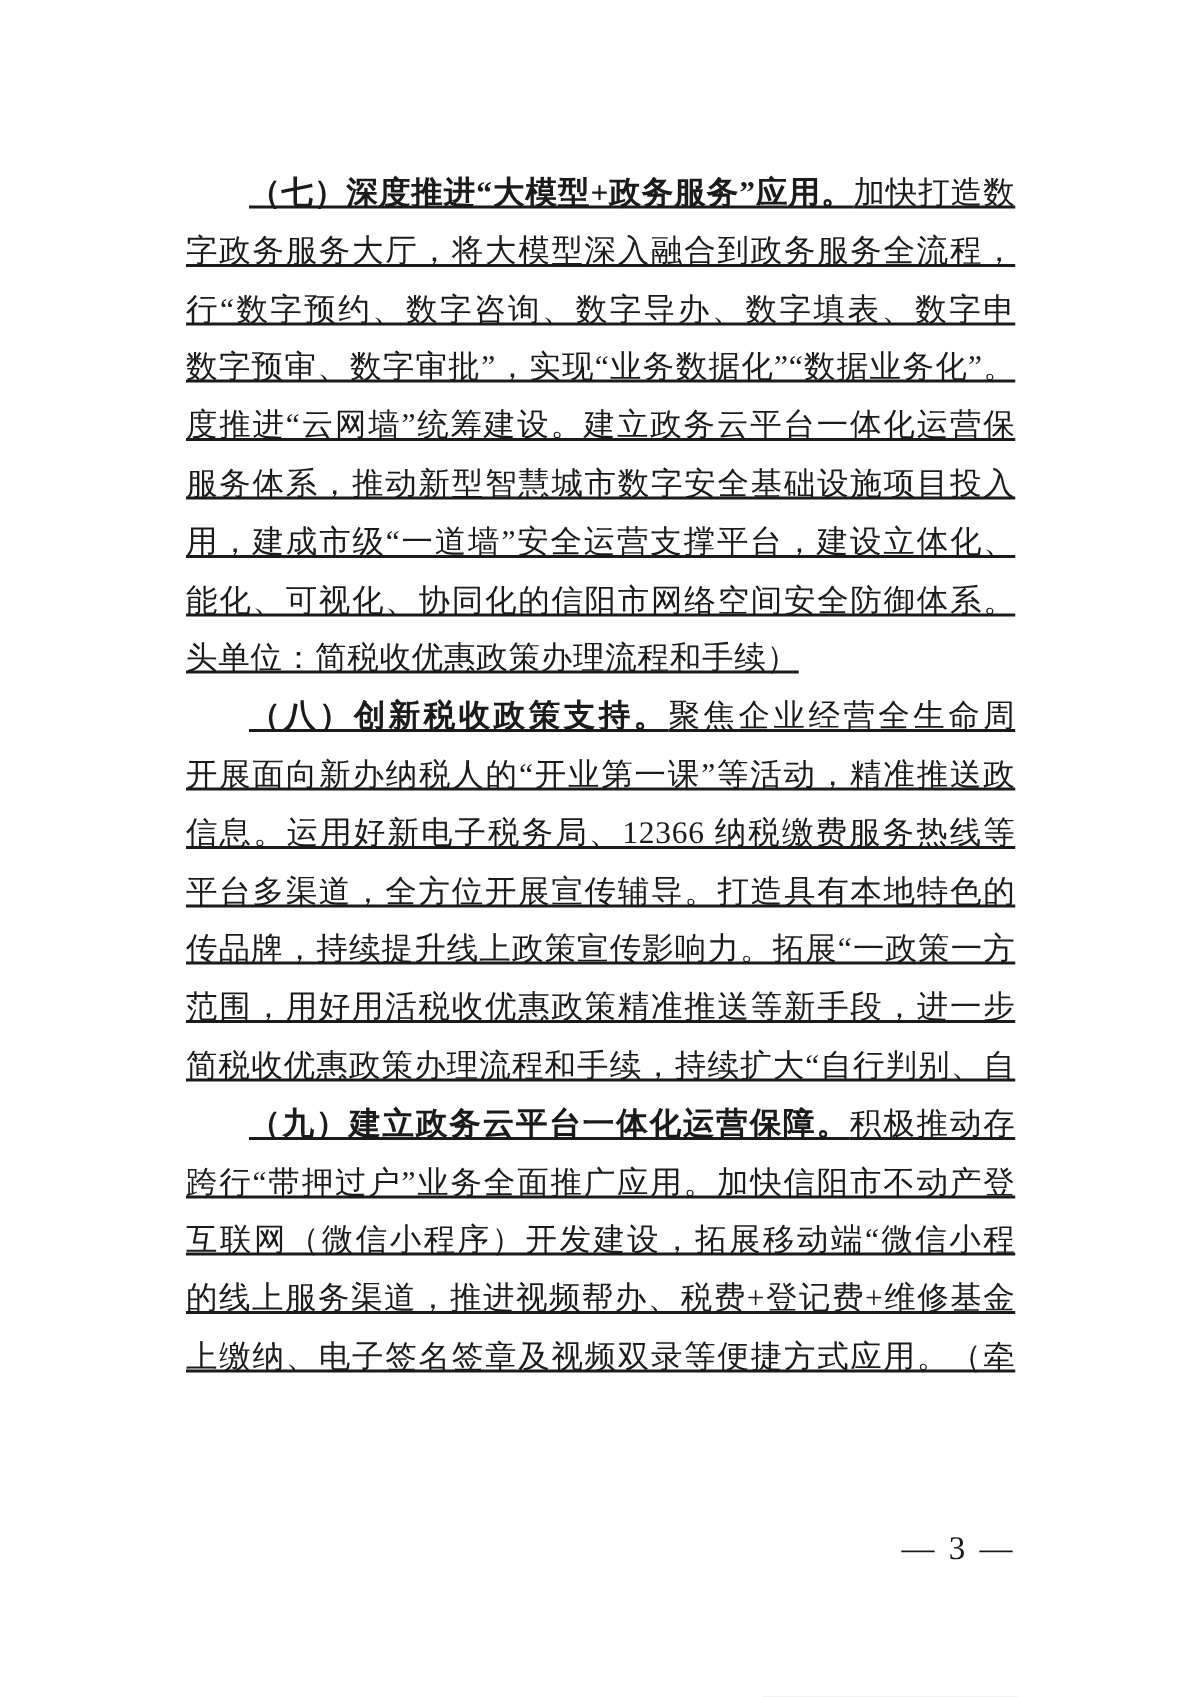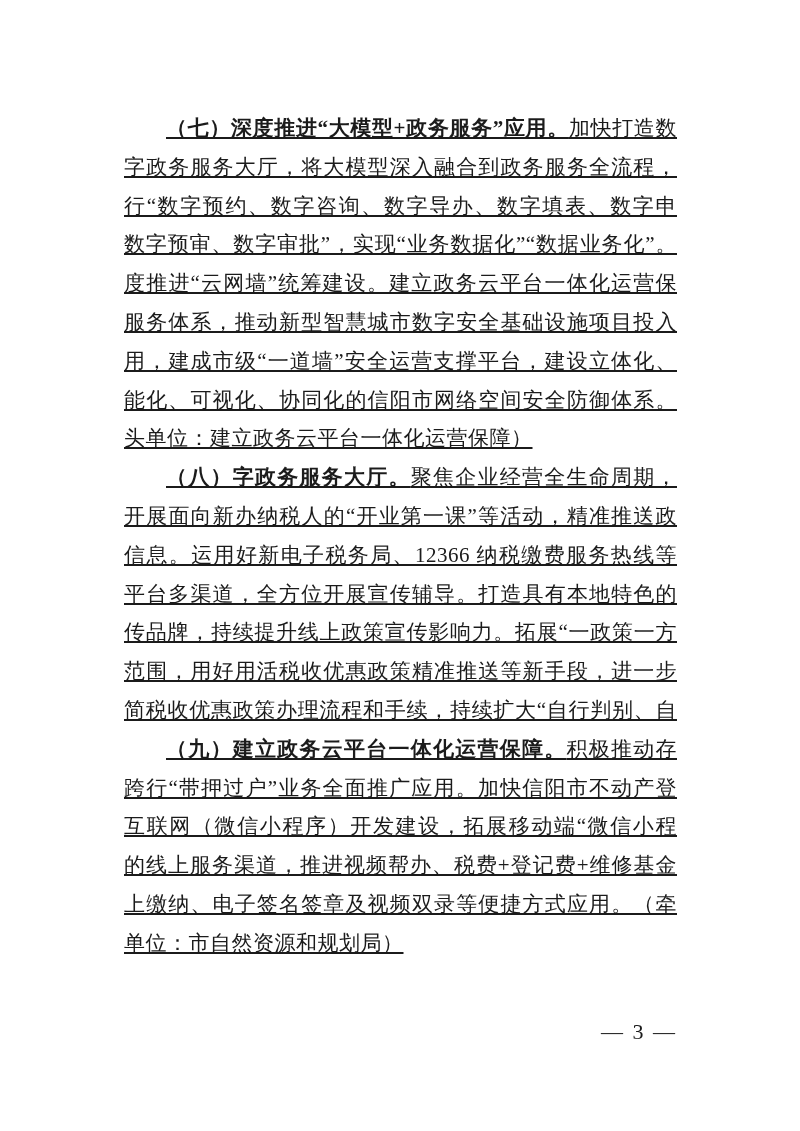--- a/index.html
+++ b/index.html
@@ -65,34 +65,33 @@
   <div class="text-body">
       <div class="paragraph">
         <div class="line indent"><span class="bold">（七）深度推进“大模型+政务服务”应用。</span><span>加快打造数</span></div>
         <div class="line"><span>字政务服务大厅，将大模型深入融合到政务服务全流程，推</span></div>
         <div class="line"><span>行“数字预约、数字咨询、数字导办、数字填表、数字申报、</span></div>
         <div class="line"><span>数字预审、数字审批”，实现“业务数据化”“数据业务化”。深</span></div>
         <div class="line"><span>度推进“云网墙”统筹建设。建立政务云平台一体化运营保障</span></div>
         <div class="line"><span>服务体系，推动新型智慧城市数字安全基础设施项目投入使</span></div>
         <div class="line"><span>用，建成市级“一道墙”安全运营支撑平台，建设立体化、智</span></div>
         <div class="line"><span>能化、可视化、协同化的信阳市网络空间安全防御体系。（牵</span></div>
-        <div class="line last"><span>头单位：建立政务云平台一体化运营保障）</span></div>
+        <div class="line last"><span>头单位：简税收优惠政策办理流程和手续）</span></div>
       </div>
       <div class="paragraph">
-        <div class="line indent"><span class="bold">（八）字政务服务大厅。</span><span>聚焦企业经营全生命周期，</span></div>
+        <div class="line indent"><span class="bold">（八）创新税收政策支持。</span><span>聚焦企业经营全生命周期，</span></div>
         <div class="line"><span>开展面向新办纳税人的“开业第一课”等活动，精准推送政策</span></div>
         <div class="line"><span>信息。运用好新电子税务局、12366 纳税缴费服务热线等多</span></div>
         <div class="line"><span>平台多渠道，全方位开展宣传辅导。打造具有本地特色的宣</span></div>
         <div class="line"><span>传品牌，持续提升线上政策宣传影响力。拓展“一政策一方案”</span></div>
         <div class="line"><span>范围，用好用活税收优惠政策精准推送等新手段，进一步精</span></div>
         <div class="line"><span>简税收优惠政策办理流程和手续，持续扩大“自行判别、自行</span></div>
       </div>
       <div class="paragraph">
         <div class="line indent"><span class="bold">（九）建立政务云平台一体化运营保障。</span><span>积极推动存量房</span></div>
         <div class="line"><span>跨行“带押过户”业务全面推广应用。加快信阳市不动产登记+</span></div>
         <div class="line"><span>互联网（微信小程序）开发建设，拓展移动端“微信小程序”</span></div>
         <div class="line"><span>的线上服务渠道，推进视频帮办、税费+登记费+维修基金网</span></div>
         <div class="line"><span>上缴纳、电子签名签章及视频双录等便捷方式应用。（牵头</span></div>
-        <div class="line last"><span>单位：市自然资源和规划局）</span></div>
       </div>
     </div>
   <div class="page-number">— 3 —</div>
 </div>
 
 </body></html>

